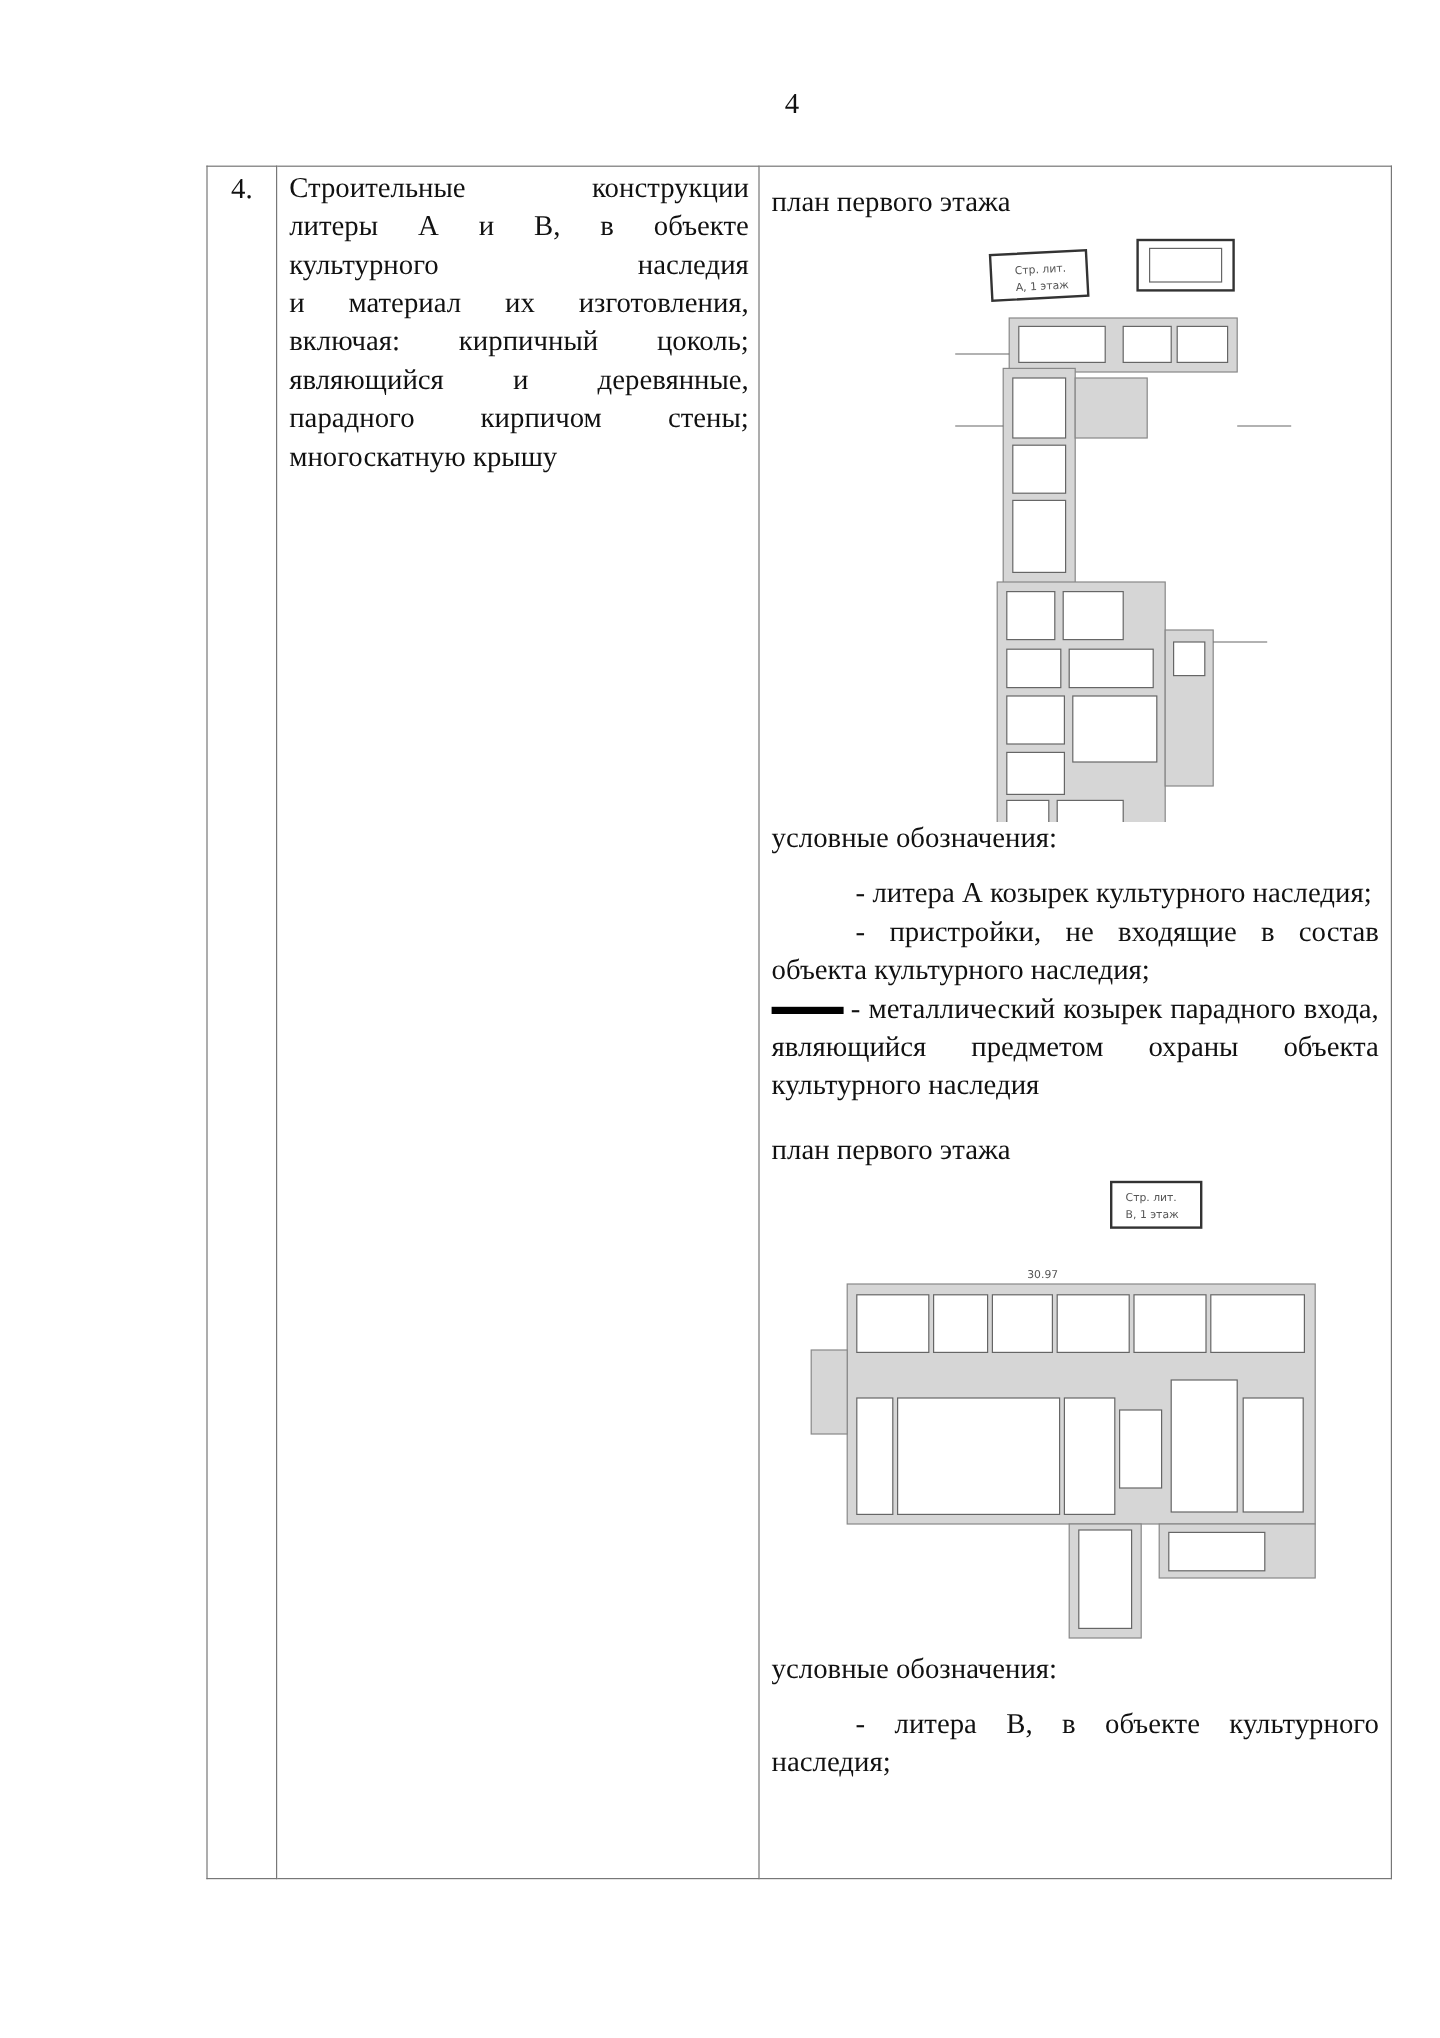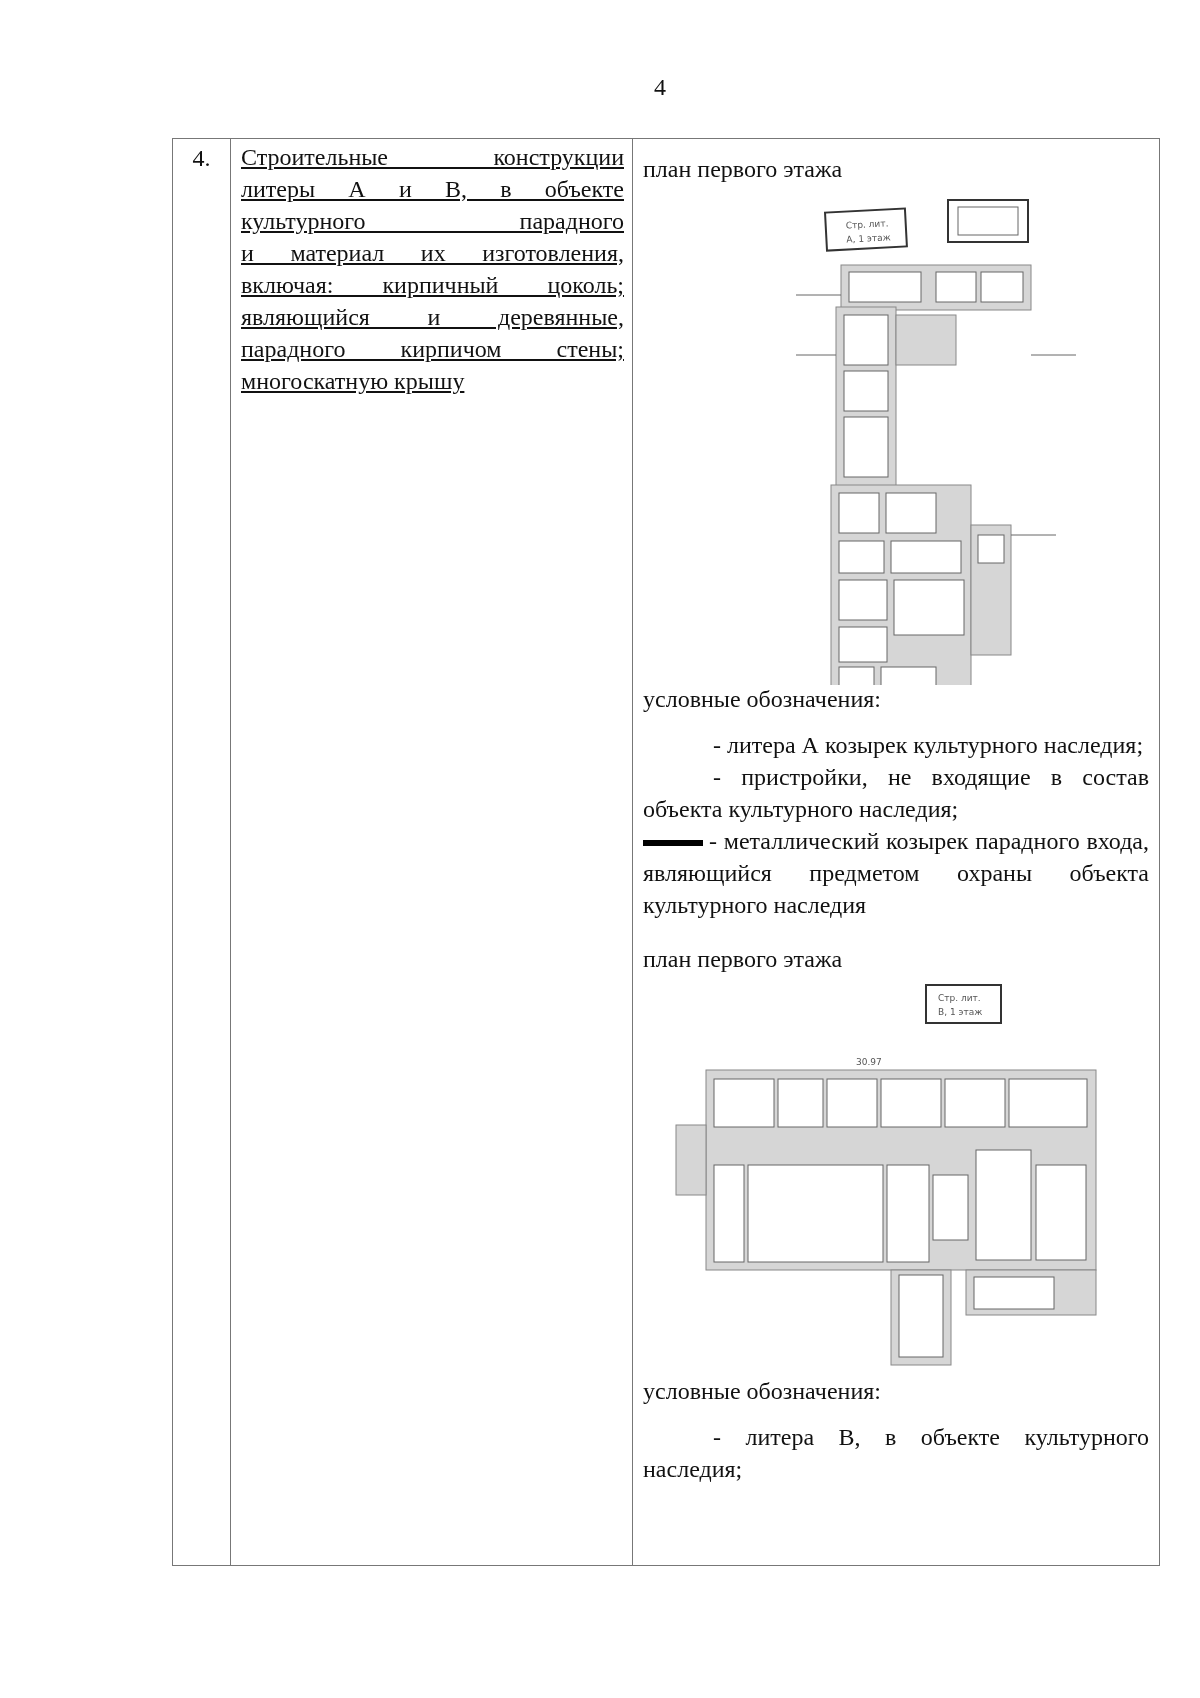--- a/index.html
+++ b/index.html
@@ -3,21 +3,21 @@
 <meta charset="utf-8">
 <style>
   html, body { margin:0; padding:0; background:#ffffff; }
   body { width:1200px; height:1698px; position:relative; overflow:hidden;
          font-family:"Liberation Serif", "DejaVu Serif", serif; color:#111; }
   .page-num { position:absolute; left:0; width:1320px; top:74px; text-align:center; font-size:24px; }
   table.doc { position:absolute; left:172px; top:138px; width:988px; height:1428px;
               border-collapse:collapse; table-layout:fixed; }
   table.doc td { border:1.5px solid #777; vertical-align:top; padding:0; }
   td.num { width:57px; text-align:center; font-size:24px; padding-top:6px !important; }
-  td.desc { width:383px; font-size:24px; line-height:32px; padding:2px 8px 0 10px !important; text-align:justify;text-decoration:underline; }
+  td.desc { width:383px; font-size:24px; line-height:32px; padding:2px 8px 0 10px !important; text-align:justify; }
   td.desc .ln { display:block; text-align:justify; text-align-last:justify; }
   td.desc .ln.last { text-align-last:left; }
   td.plans { padding:0 10px 0 10px !important; font-size:24px; line-height:32px; }
   .plan-title { margin-top:14px; }
   .plan-img { position:relative; margin:0 auto; }
   .legend-title { margin-top:0;font-family:Liberation Serif, serif; }
   .legend-item { text-align:justify; }
   .swatch-blank { display:inline-block; width:70px; }
   .swatch-bar { display:inline-block; width:60px; height:6px; background:#000; vertical-align:middle; margin-right:6px; }
   svg .wall { fill:#d6d6d6; stroke:#888; stroke-width:1; }
@@ -30,21 +30,21 @@
 
 <div class="page-num">4</div>
 
 <table class="doc">
   <tbody>
       <tr>
     <td class="num">4.</td>
     <td class="desc">
       <span class="ln">Строительные конструкции</span>
       <span class="ln">литеры А и В, в объекте</span>
-      <span class="ln">культурного парадного</span>
+      <span class="ln">культурного наследия</span>
       <span class="ln">и материал их изготовления,</span>
       <span class="ln">включая: кирпичный цоколь;</span>
       <span class="ln">являющийся и деревянные,</span>
       <span class="ln">парадного кирпичом стены;</span>
       <span class="ln last">многоскатную крышу</span>
     </td>
     <td class="plans">
 
       <div class="plan-title">план первого этажа</div>
       <div class="plan-img" style="width:400px;height:500px;margin-top:0;">

